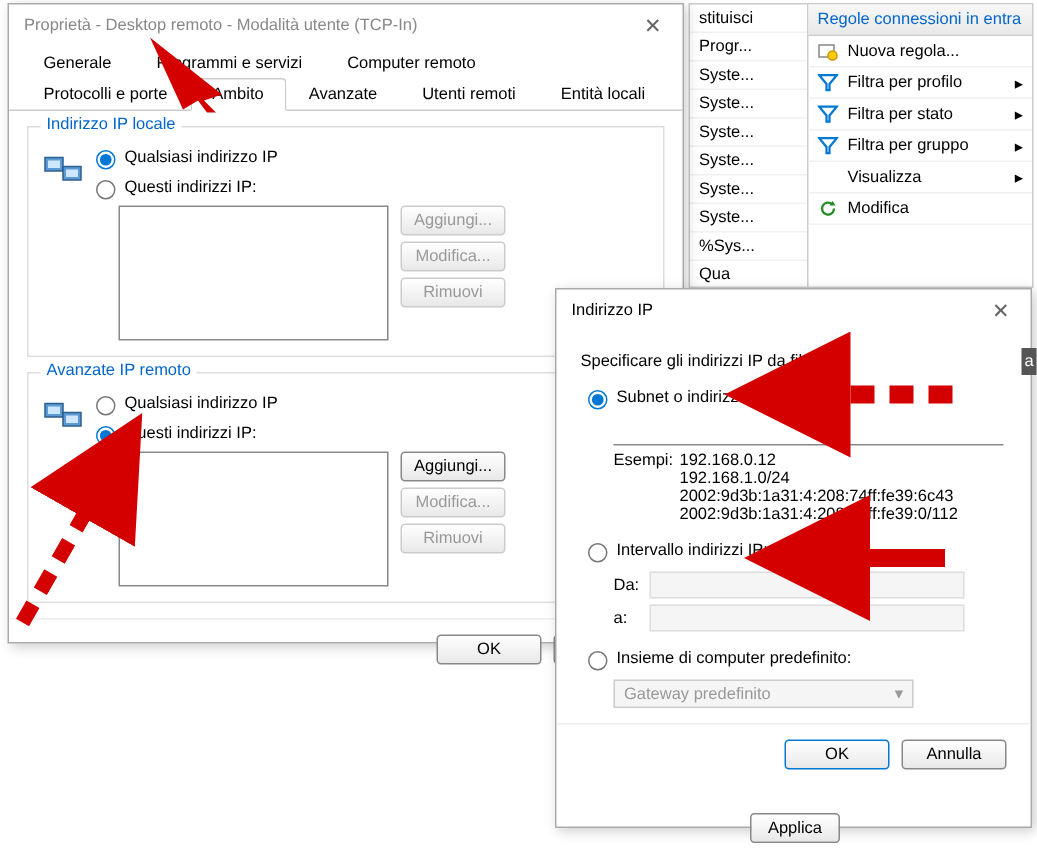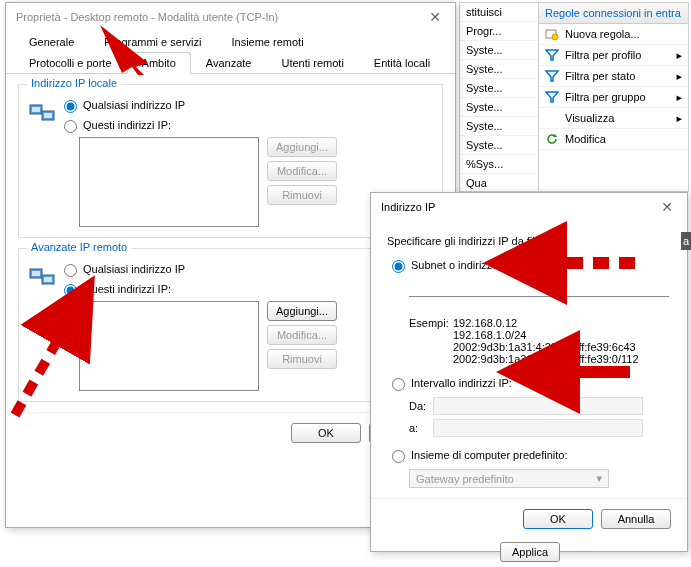--- a/index.html
+++ b/index.html
@@ -30,21 +30,21 @@
 .btn.primary { border-color: #0078d4; }
 
 .dialog-footer { display: flex; justify-content: flex-end; gap: 8px; padding: 10px 16px; border-top: 1px solid #eee; }
 
 
 .ipdialog .body { padding: 10px 16px; }
 .desc { margin: 4px 0 10px; }
 .opt { display: flex; align-items: center; margin: 6px 0; }
 .opt input { margin-right: 6px; accent-color: #0078d4; }
 .textfield { border: none; border-bottom: 1px solid #888; width: 260px; margin-left: 22px; height: 18px; }
-.examples { margin: 20px 0 10px 22px; display: flex; font-size: 10px; }
+.examples { margin: 4px 0 10px 22px; display: flex; font-size: 10px; }
 .examples .lbl { width: 44px; }
 .range-row { display: flex; align-items: center; margin: 4px 0 4px 22px; }
 .range-row .lb { width: 24px; }
 .range-row .fld { border: 1px solid #ddd; background: #f5f5f5; width: 210px; height: 18px; }
 .combo { border: 1px solid #ccc; background: #f5f5f5; padding: 2px 6px; margin-left: 22px; width: 200px; color: #999; display: flex; justify-content: space-between; align-items: center; }
 
 
 .col { position: absolute; border: 1px solid #ccc; background: #fff; }
 .col-header { background: linear-gradient(#f8f8f8,#e8e8e8); padding: 4px 6px; border-bottom: 1px solid #ccc; color: #0066cc; }
 .col-item { padding: 3px 6px; border-bottom: 1px solid #f0f0f0; display: flex; align-items: center; gap: 6px; }
@@ -112,30 +112,30 @@
     </div>
   <div class="col-item">
       <span class="ic"><svg viewBox="0 0 14 14">
           <path d="M11 7a4 4 0 1 1-1.2-2.8" fill="none" stroke="#228b22" stroke-width="1.5"></path>
           <polygon points="10,2 12,5 8,5" fill="#228b22"></polygon>
         </svg></span>
       <span>Modifica</span>
     </div>
 </div>
 
-<div class="dialog" style="left:5px; top:2px; width:451px; height:526px;">
+<div class="dialog" style="left:5px; top:2px; width:451px; height:427px;">
   <div class="dialog-title">
     <span>Proprietà - Desktop remoto - Modalità utente (TCP-In)</span>
     <span class="dialog-close">✕</span>
   </div>
   <div class="tabs">
     <div class="row">
       <div class="tab">Generale</div>
       <div class="tab">Programmi e servizi</div>
-      <div class="tab">Insieme remoti</div>
+      <div class="tab">Computer remoto</div>
     </div>
     <div class="row">
       <div class="tab">Protocolli e porte</div>
       <div class="tab active">Ambito</div>
       <div class="tab">Avanzate</div>
       <div class="tab">Utenti remoti</div>
       <div class="tab">Entità locali</div>
     </div>
   </div>
 

